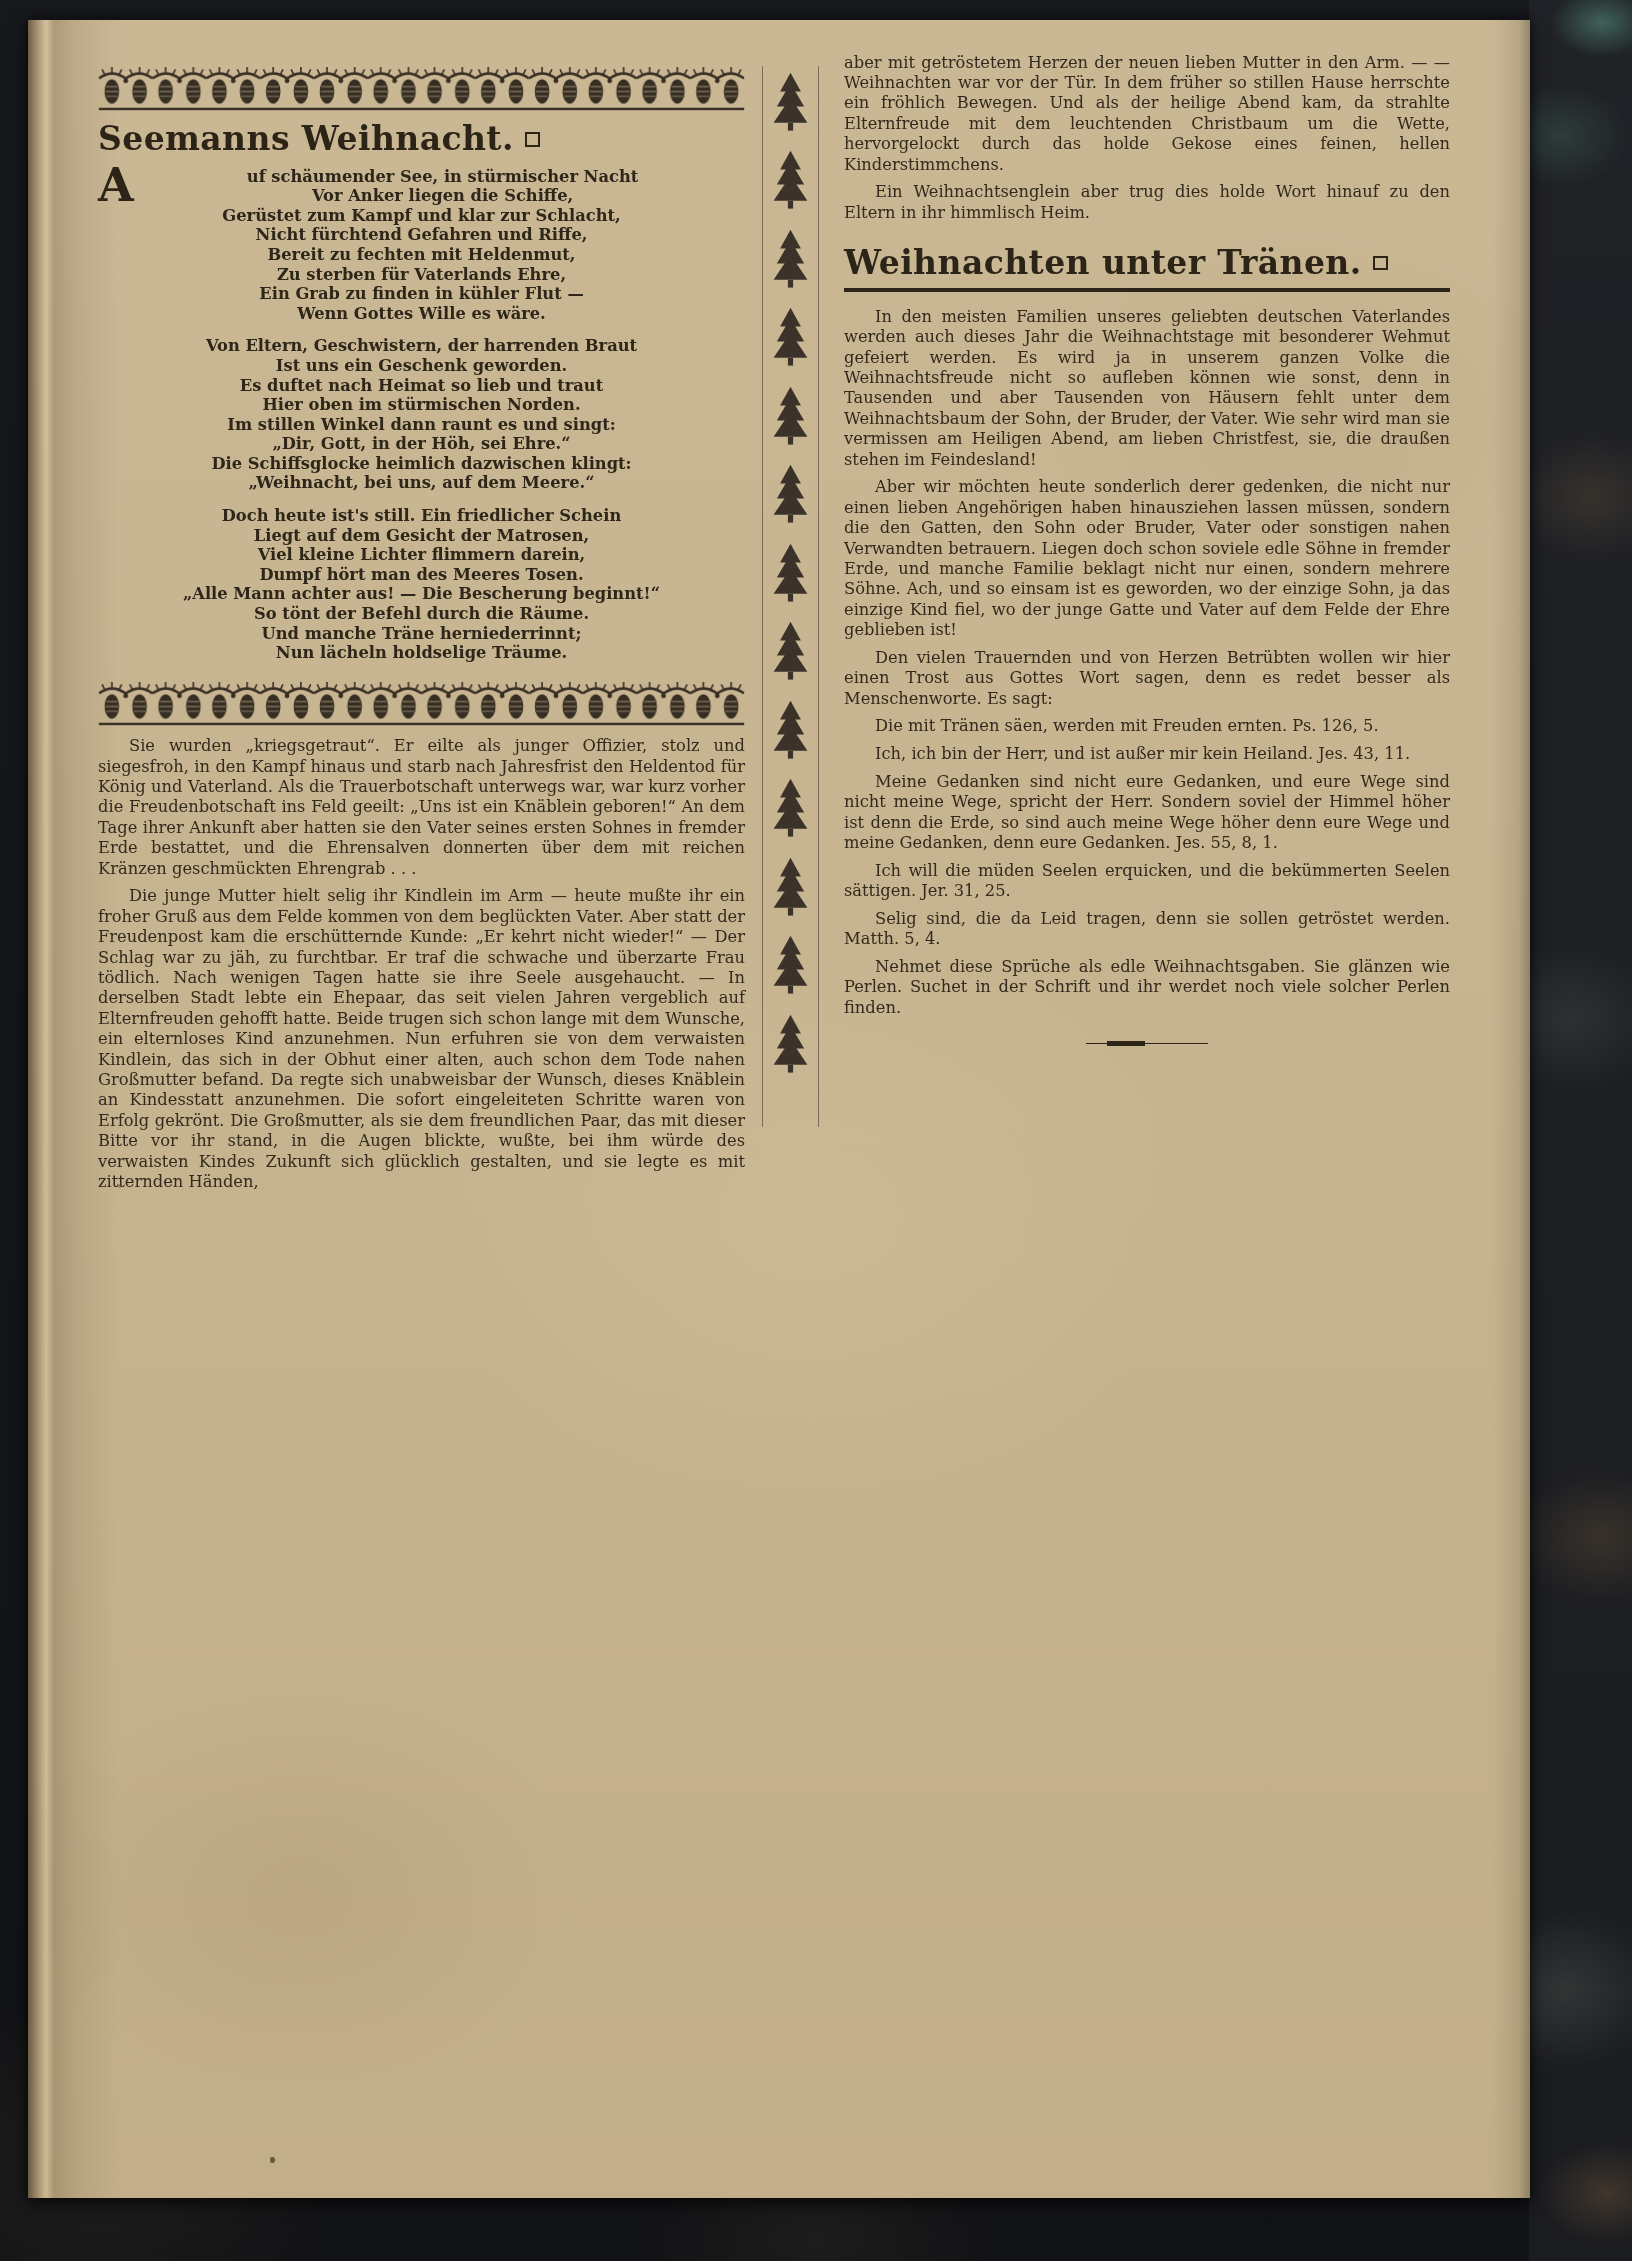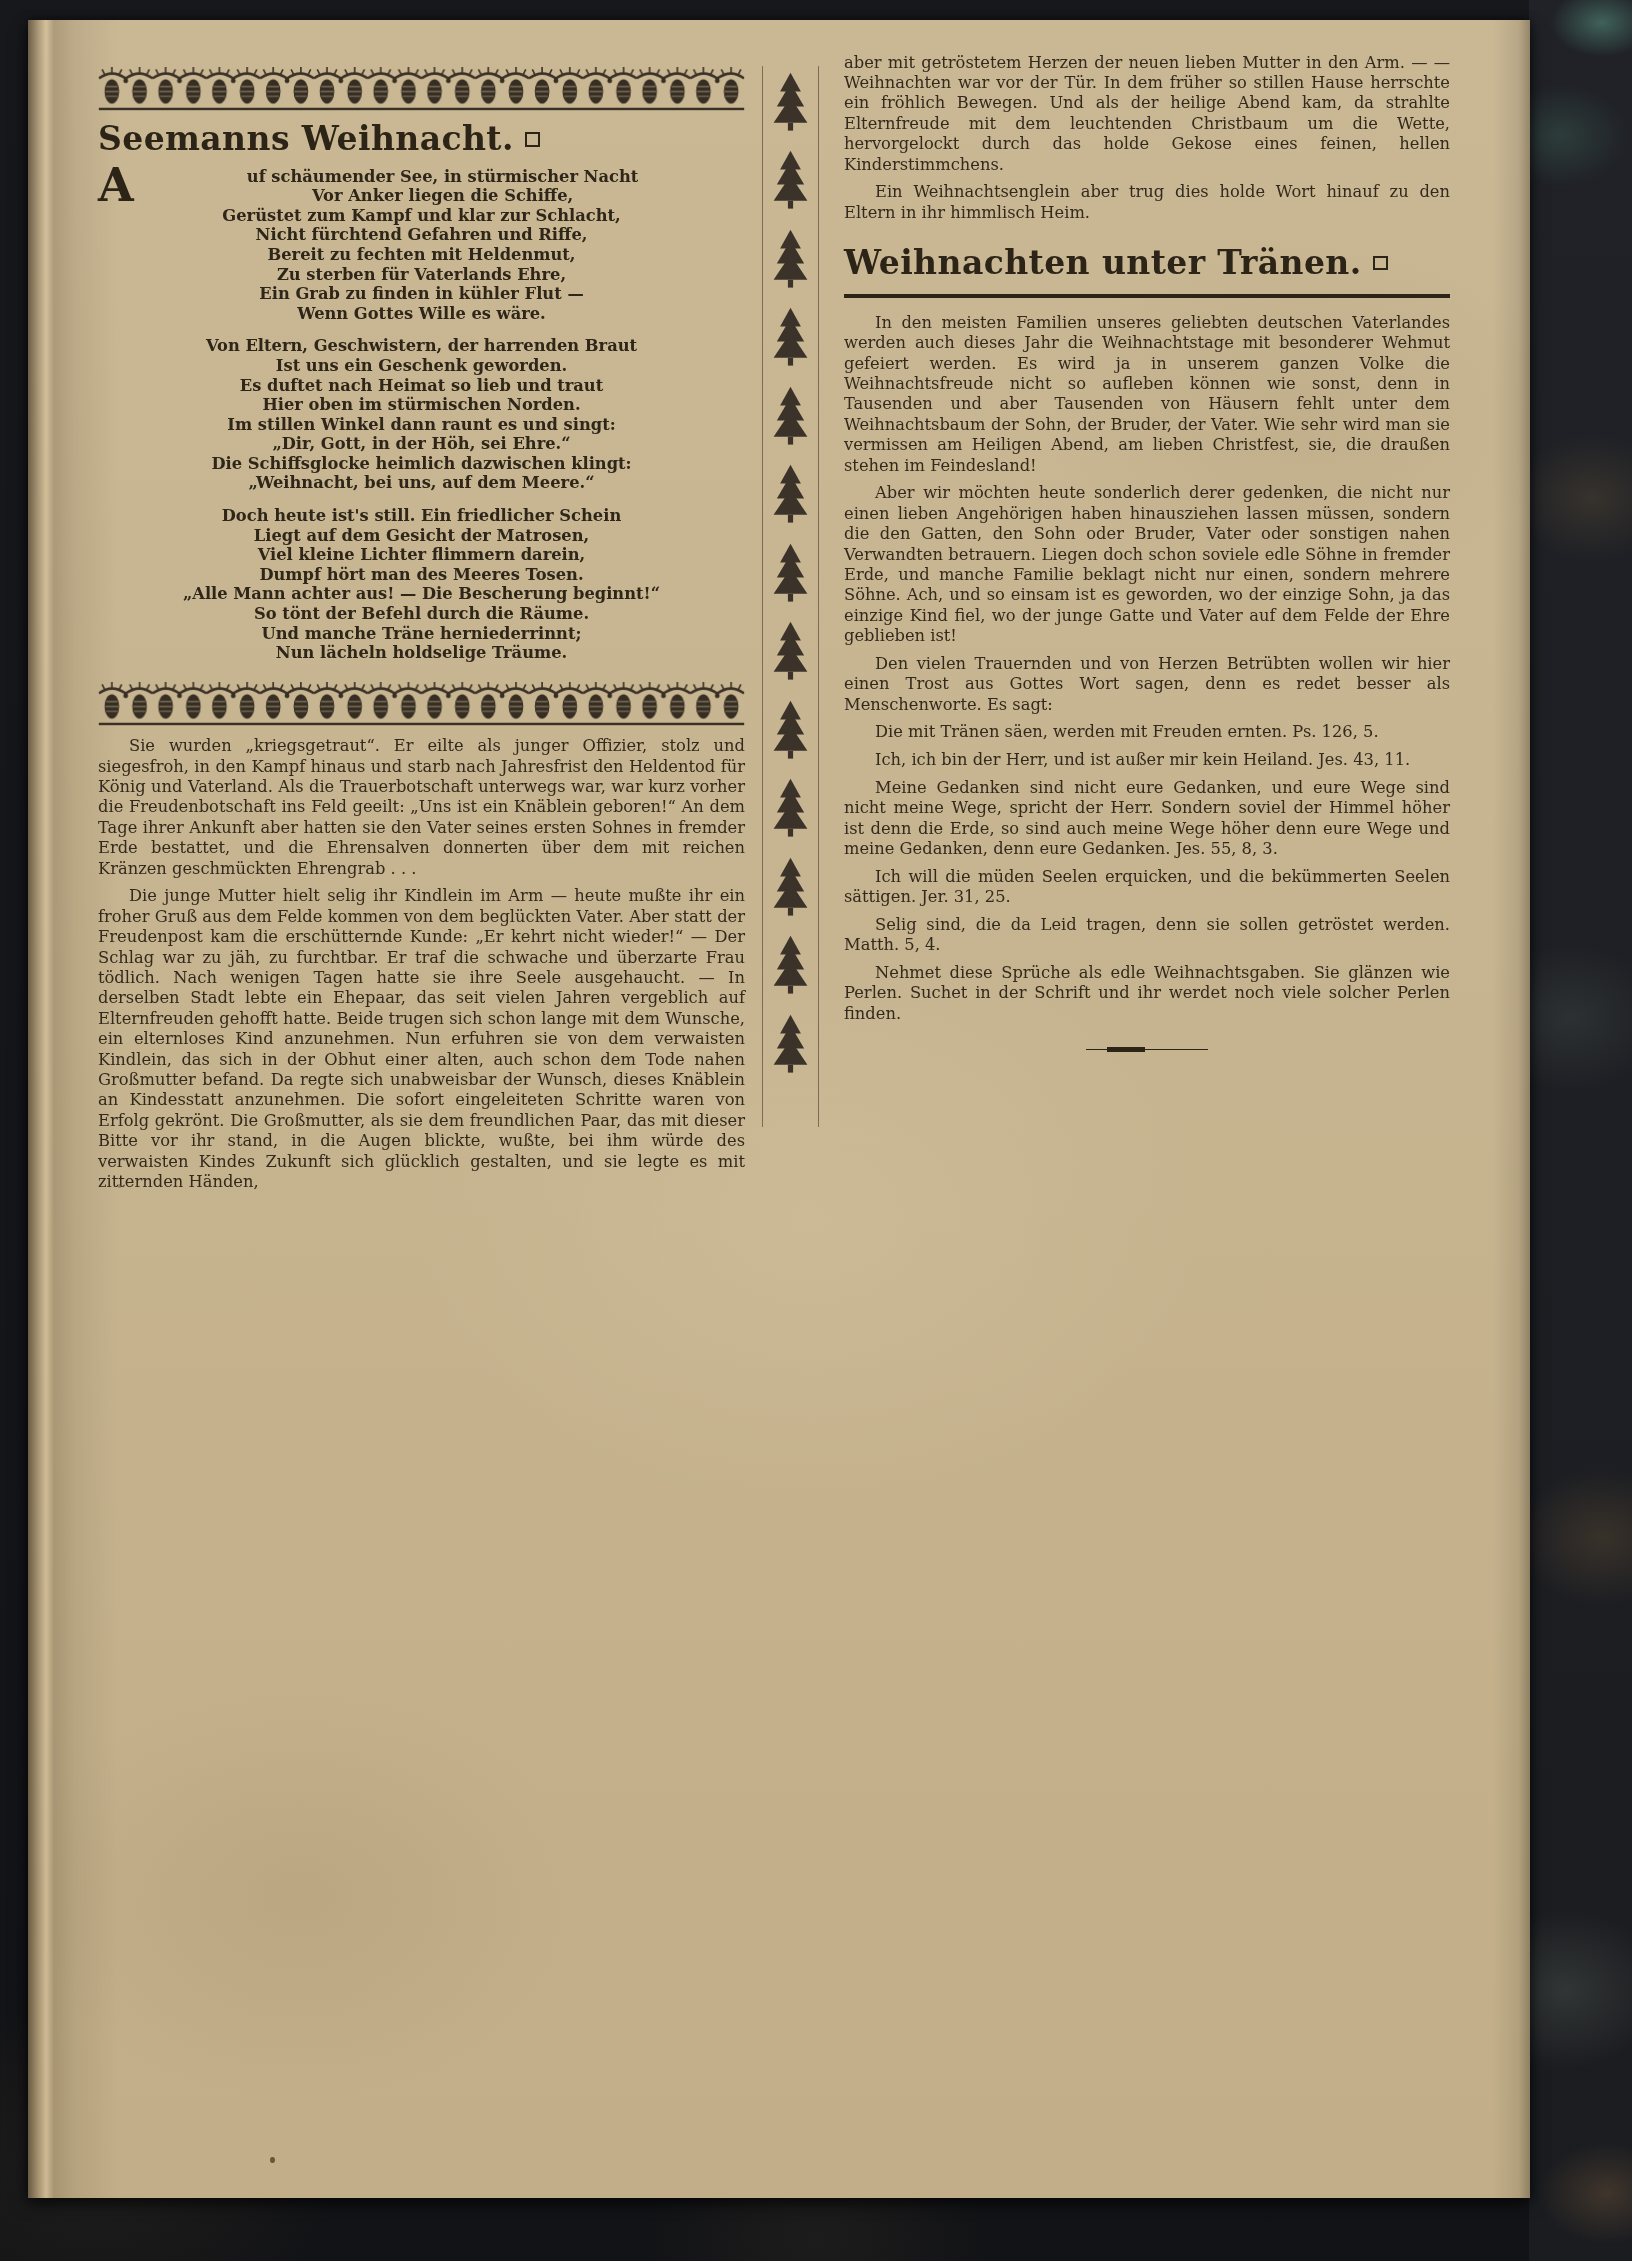--- a/index.html
+++ b/index.html
@@ -56,21 +56,21 @@
   .band{display:block;margin:0 0 9.8px 0;}
   .band.second{margin-top:19.6px;}
 
   .heading-row{display:flex;justify-content:flex-start;align-items:center;margin:4.9px 0 8.2px 0;}
   .heading-row h2{
     margin:0;font-size:33px;line-height:38px;font-weight:700;letter-spacing:0.4px;color:#2c2417;
   }
   .heading-row .sq{
     width:10.6px;height:10.6px;border:2.4px solid #2c2417;flex:0 0 auto;margin-left:11.4px;
   }
-  .heading-row.underlined{border-bottom:4.1px solid #2c2417;padding-bottom:12px;margin:21px 0 14.7px 0;}
+  .heading-row.underlined{border-bottom:4.1px solid #2c2417;padding-bottom:6px;margin:21px 0 14.7px 0;}
 
   .stanzas{margin-top:4.9px;}
   .stanza{
     margin:0 0 13px 0;font-size:16.3px;line-height:19.6px;font-weight:700;
     white-space:pre-line;color:#2e2619;text-align:center;
   }
   .stanzas .stanza:first-child::first-letter{
     float:left;font-size:46px;line-height:34px;padding:1.6px 6.5px 0 0;font-weight:700;color:#2c2417;
   }
 
@@ -261,21 +261,21 @@
         <h2>Weihnachten unter Tränen.</h2>
         <span class="sq"></span>
       </div>
 
       <div class="paras">
           <p>In den meisten Familien unseres geliebten deutschen Vaterlandes werden auch dieses Jahr die Weihnachtstage mit besonderer Wehmut gefeiert werden.  Es wird ja in unserem ganzen Volke die Weihnachtsfreude nicht so aufleben können wie sonst, denn in Tausenden und aber Tausenden von Häusern fehlt unter dem Weihnachtsbaum der Sohn, der Bruder, der Vater.  Wie sehr wird man sie vermissen am Heiligen Abend, am lieben Christfest, sie, die draußen stehen im Feindesland!</p>
           <p>Aber wir möchten heute sonderlich derer gedenken, die nicht nur einen lieben Angehörigen haben hinausziehen lassen müssen, sondern die den Gatten, den Sohn oder Bruder, Vater oder sonstigen nahen Verwandten betrauern.  Liegen doch schon soviele edle Söhne in fremder Erde, und manche Familie beklagt nicht nur einen, sondern mehrere Söhne.  Ach, und so einsam ist es geworden, wo der einzige Sohn, ja das einzige Kind fiel, wo der junge Gatte und Vater auf dem Felde der Ehre geblieben ist!</p>
           <p>Den vielen Trauernden und von Herzen Betrübten wollen wir hier einen Trost aus Gottes Wort sagen, denn es redet besser als Menschenworte.  Es sagt:</p>
           <p>Die mit Tränen säen, werden mit Freuden ernten.  Ps. 126, 5.</p>
           <p>Ich, ich bin der Herr, und ist außer mir kein Heiland.  Jes. 43, 11.</p>
-          <p>Meine Gedanken sind nicht eure Gedanken, und eure Wege sind nicht meine Wege, spricht der Herr.  Sondern soviel der Himmel höher ist denn die Erde, so sind auch meine Wege höher denn eure Wege und meine Gedanken, denn eure Gedanken.  Jes. 55, 8, 3.</p>
+          <p>Meine Gedanken sind nicht eure Gedanken, und eure Wege sind nicht meine Wege, spricht der Herr.  Sondern soviel der Himmel höher ist denn die Erde, so sind auch meine Wege höher denn eure Wege und meine Gedanken, denn eure Gedanken.  Jes. 55, 8, 1.</p>
           <p>Ich will die müden Seelen erquicken, und die bekümmerten Seelen sättigen.  Jer. 31, 25.</p>
           <p>Selig sind, die da Leid tragen, denn sie sollen getröstet werden.  Matth. 5, 4.</p>
           <p>Nehmet diese Sprüche als edle Weihnachtsgaben.  Sie glänzen wie Perlen.  Suchet in der Schrift und ihr werdet noch viele solcher Perlen finden.</p>
         </div>
 
       <div class="end-divider"></div>
     </div>
 
     <div class="speck" style="left:242px;top:2137px;"></div>
     <div class="speck" style="left:90px;top:1164px;width:3.3px;height:4.1px;opacity:.4;"></div>

